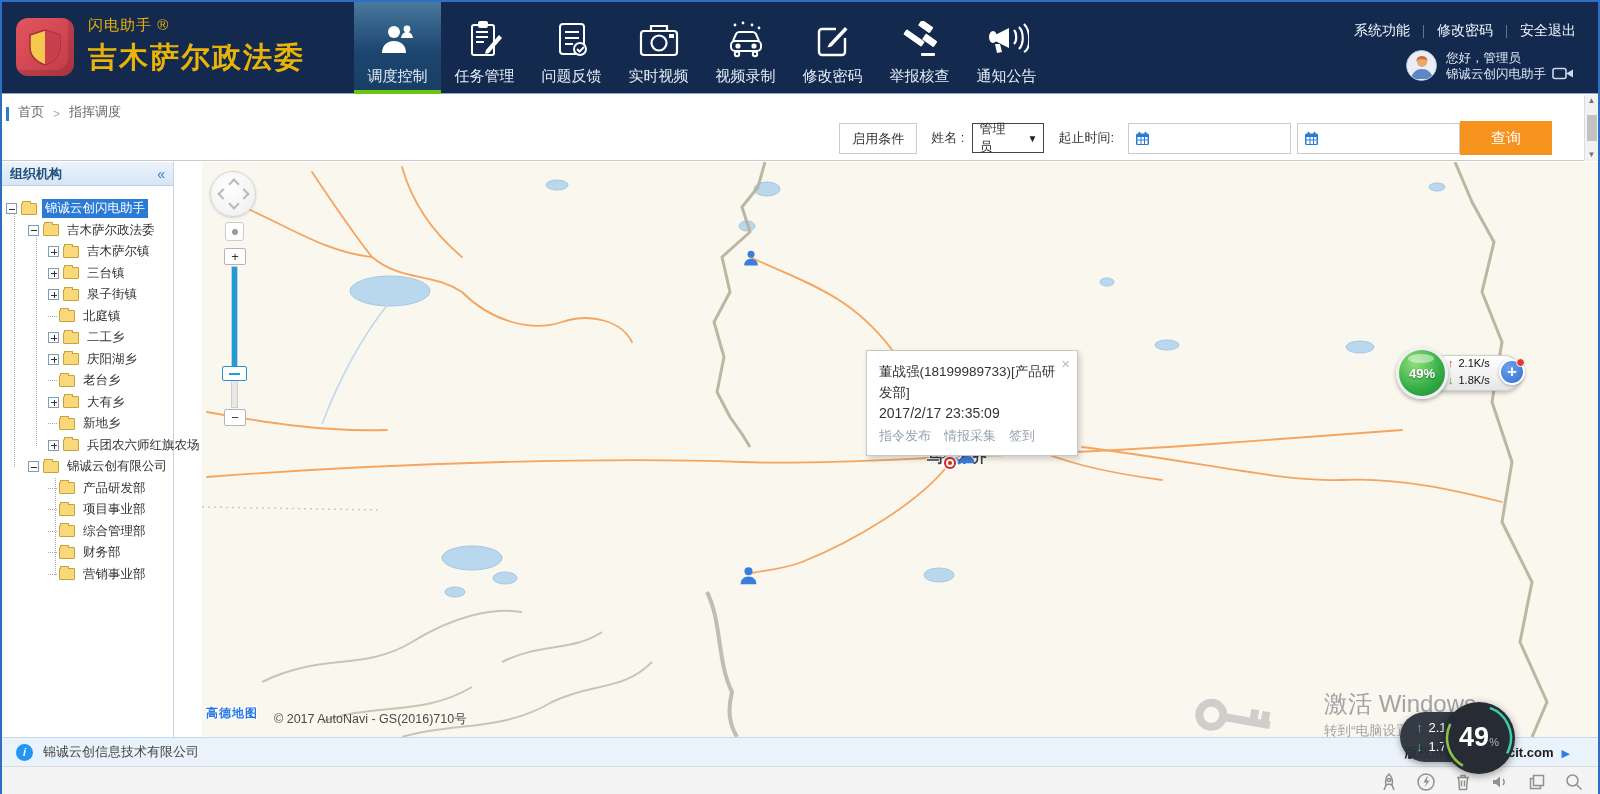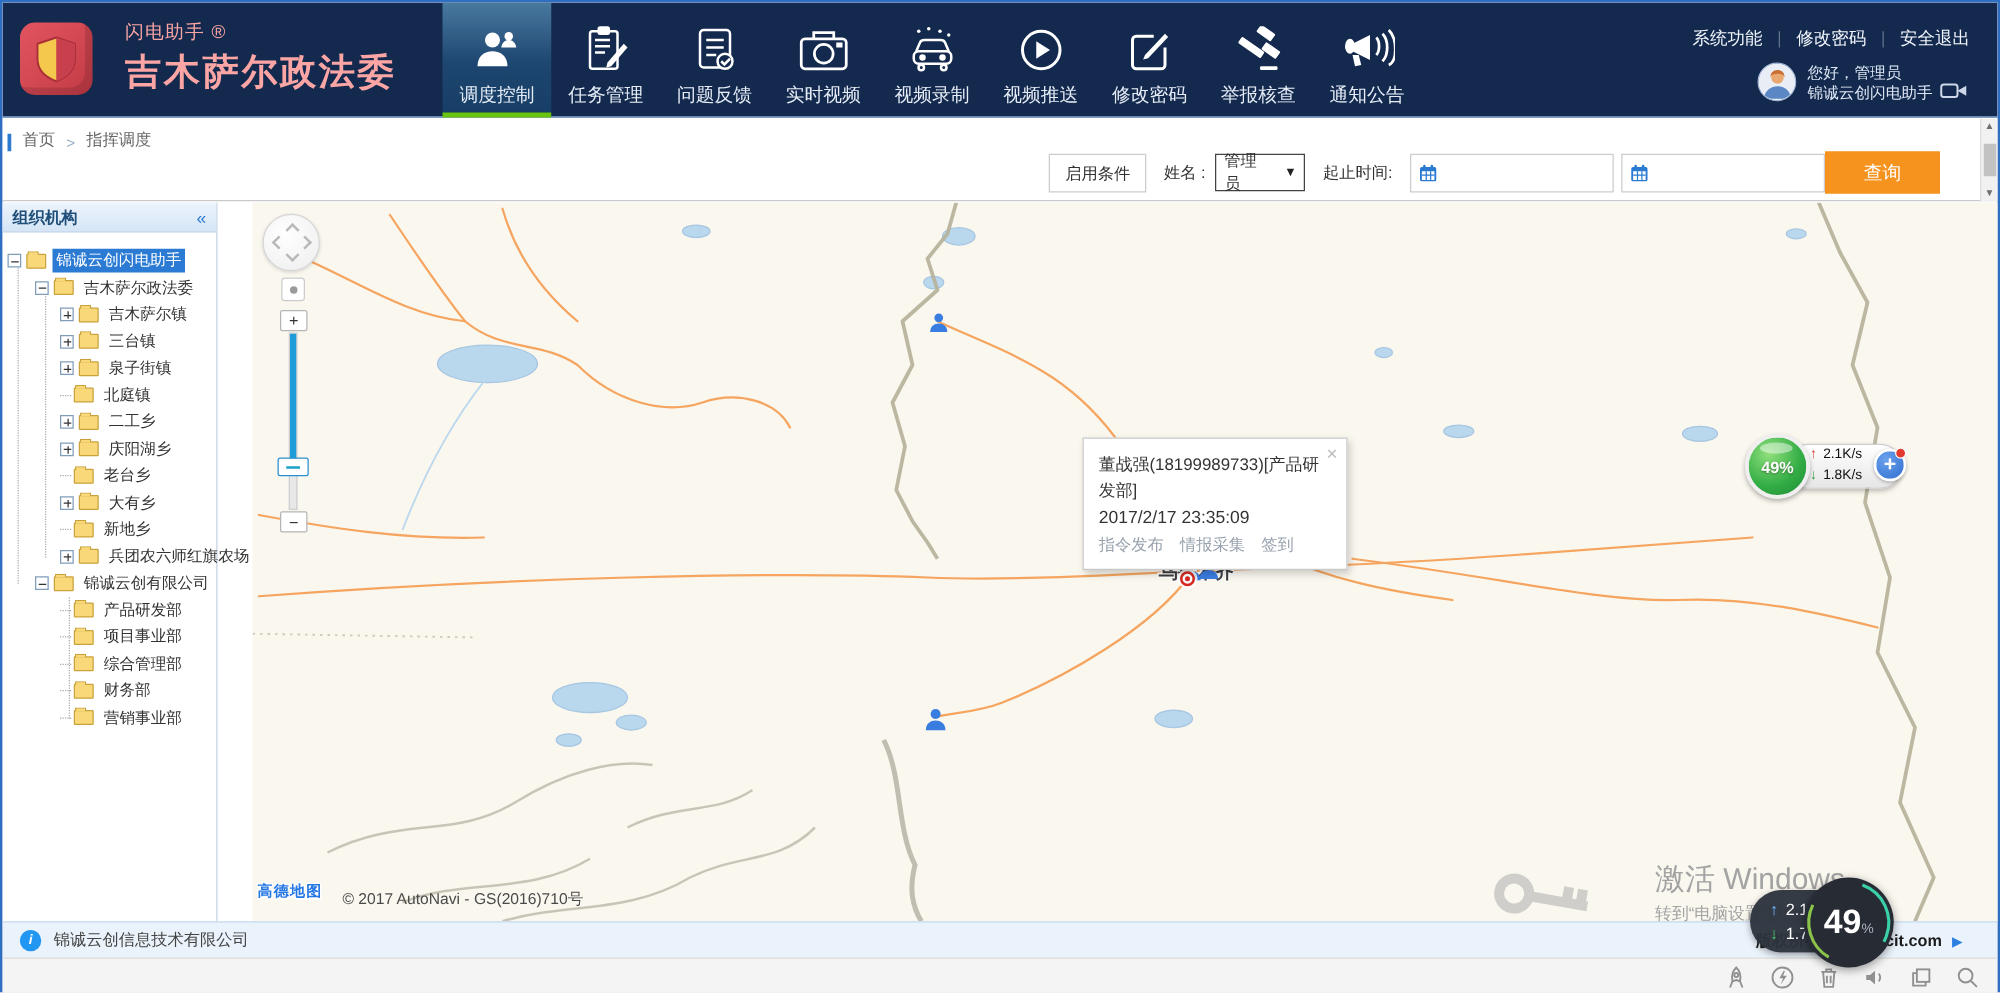--- a/index.html
+++ b/index.html
@@ -4,21 +4,21 @@
 <style>
   html,body{margin:0;padding:0;background:#e9e9e9;}
   *{box-sizing:border-box;font-family:"Liberation Sans","DejaVu Sans",sans-serif;}
   .page{position:relative;width:1600px;height:794px;overflow:hidden;background:#fff;
         border-top:2px solid #2f6fc1;border-left:2px solid #2f6fc1;border-right:2px solid #2f6fc1;}
   
   .hdr{position:absolute;left:0;top:0;width:100%;height:92px;background:#13294e;border-bottom:1px solid #7fa8d9;}
   .brand{position:absolute;left:14px;top:14px;display:flex;align-items:center;}
   .logo{width:58px;height:58px;border-radius:12px;background:linear-gradient(135deg,#e25560,#c23a45);
         display:flex;align-items:center;justify-content:center;box-shadow:inset -6px -6px 0 rgba(0,0,0,.12);}
-  .brand-text{margin-left:26px;color:#fca5a5;}
+  .brand-text{margin-left:14px;color:#eab308;}
   .brand-title{font-size:15px;letter-spacing:1px;margin-bottom:3px;}
   .brand-sub{font-size:29px;font-weight:bold;letter-spacing:2px;}
   .menu{position:absolute;left:352px;top:0;height:68px;display:flex;}
   .menu-item{width:87px;height:92px;display:flex;flex-direction:column;align-items:center;justify-content:flex-end;
              padding-bottom:8px;cursor:pointer;}
   .menu-item .mi-icon{height:46px;display:flex;align-items:center;justify-content:center;margin-bottom:4px;}
   .menu-item .mi-label{color:#e6edf7;font-size:15px;}
   .menu-item.active{background:linear-gradient(180deg,#49799f 0%,#1d4670 55%,#173e66 100%);
                     border-bottom:4px solid #68c40e;padding-bottom:4px;}
   .top-links{position:absolute;right:22px;top:20px;display:flex;align-items:center;color:#f2f6fc;font-size:14px;}
@@ -222,29 +222,20 @@
               <circle cx="30" cy="33" r="2.2"></circle>
             <g fill="#fff" stroke="none">
                 <circle cx="10" cy="4" r="1.4"></circle>
                 <circle cx="18" cy="2" r="1.4"></circle>
                 <circle cx="27" cy="4" r="1.4"></circle>
                 <circle cx="34" cy="7" r="1.4"></circle>
               </g>
           </svg>
         </span>
         <span class="mi-label">视频录制</span>
-      </div>
-      <div class="menu-item">
-        <span class="mi-icon">
-          <svg width="40" height="40" viewBox="0 0 40 40" fill="none" stroke="#fff" stroke-width="2.4">
-            <circle cx="20" cy="20" r="15"></circle>
-              <path d="M16 13l11 7-11 7z" fill="#fff" stroke="none"></path>
-          </svg>
-        </span>
-        <span class="mi-label">视频推送</span>
       </div>
       <div class="menu-item">
         <span class="mi-icon">
           <svg width="38" height="38" viewBox="0 0 38 38" fill="none" stroke="#fff" stroke-width="2.4">
             <path d="M31 17v14a3 3 0 0 1-3 3H8a3 3 0 0 1-3-3V11a3 3 0 0 1 3-3h14"></path>
             <path d="M15 23 L31 6 l2.5 2.5 -16 17 -4 1z" fill="#fff" stroke="none"></path>
           </svg>
         </span>
         <span class="mi-label">修改密码</span>
       </div>

